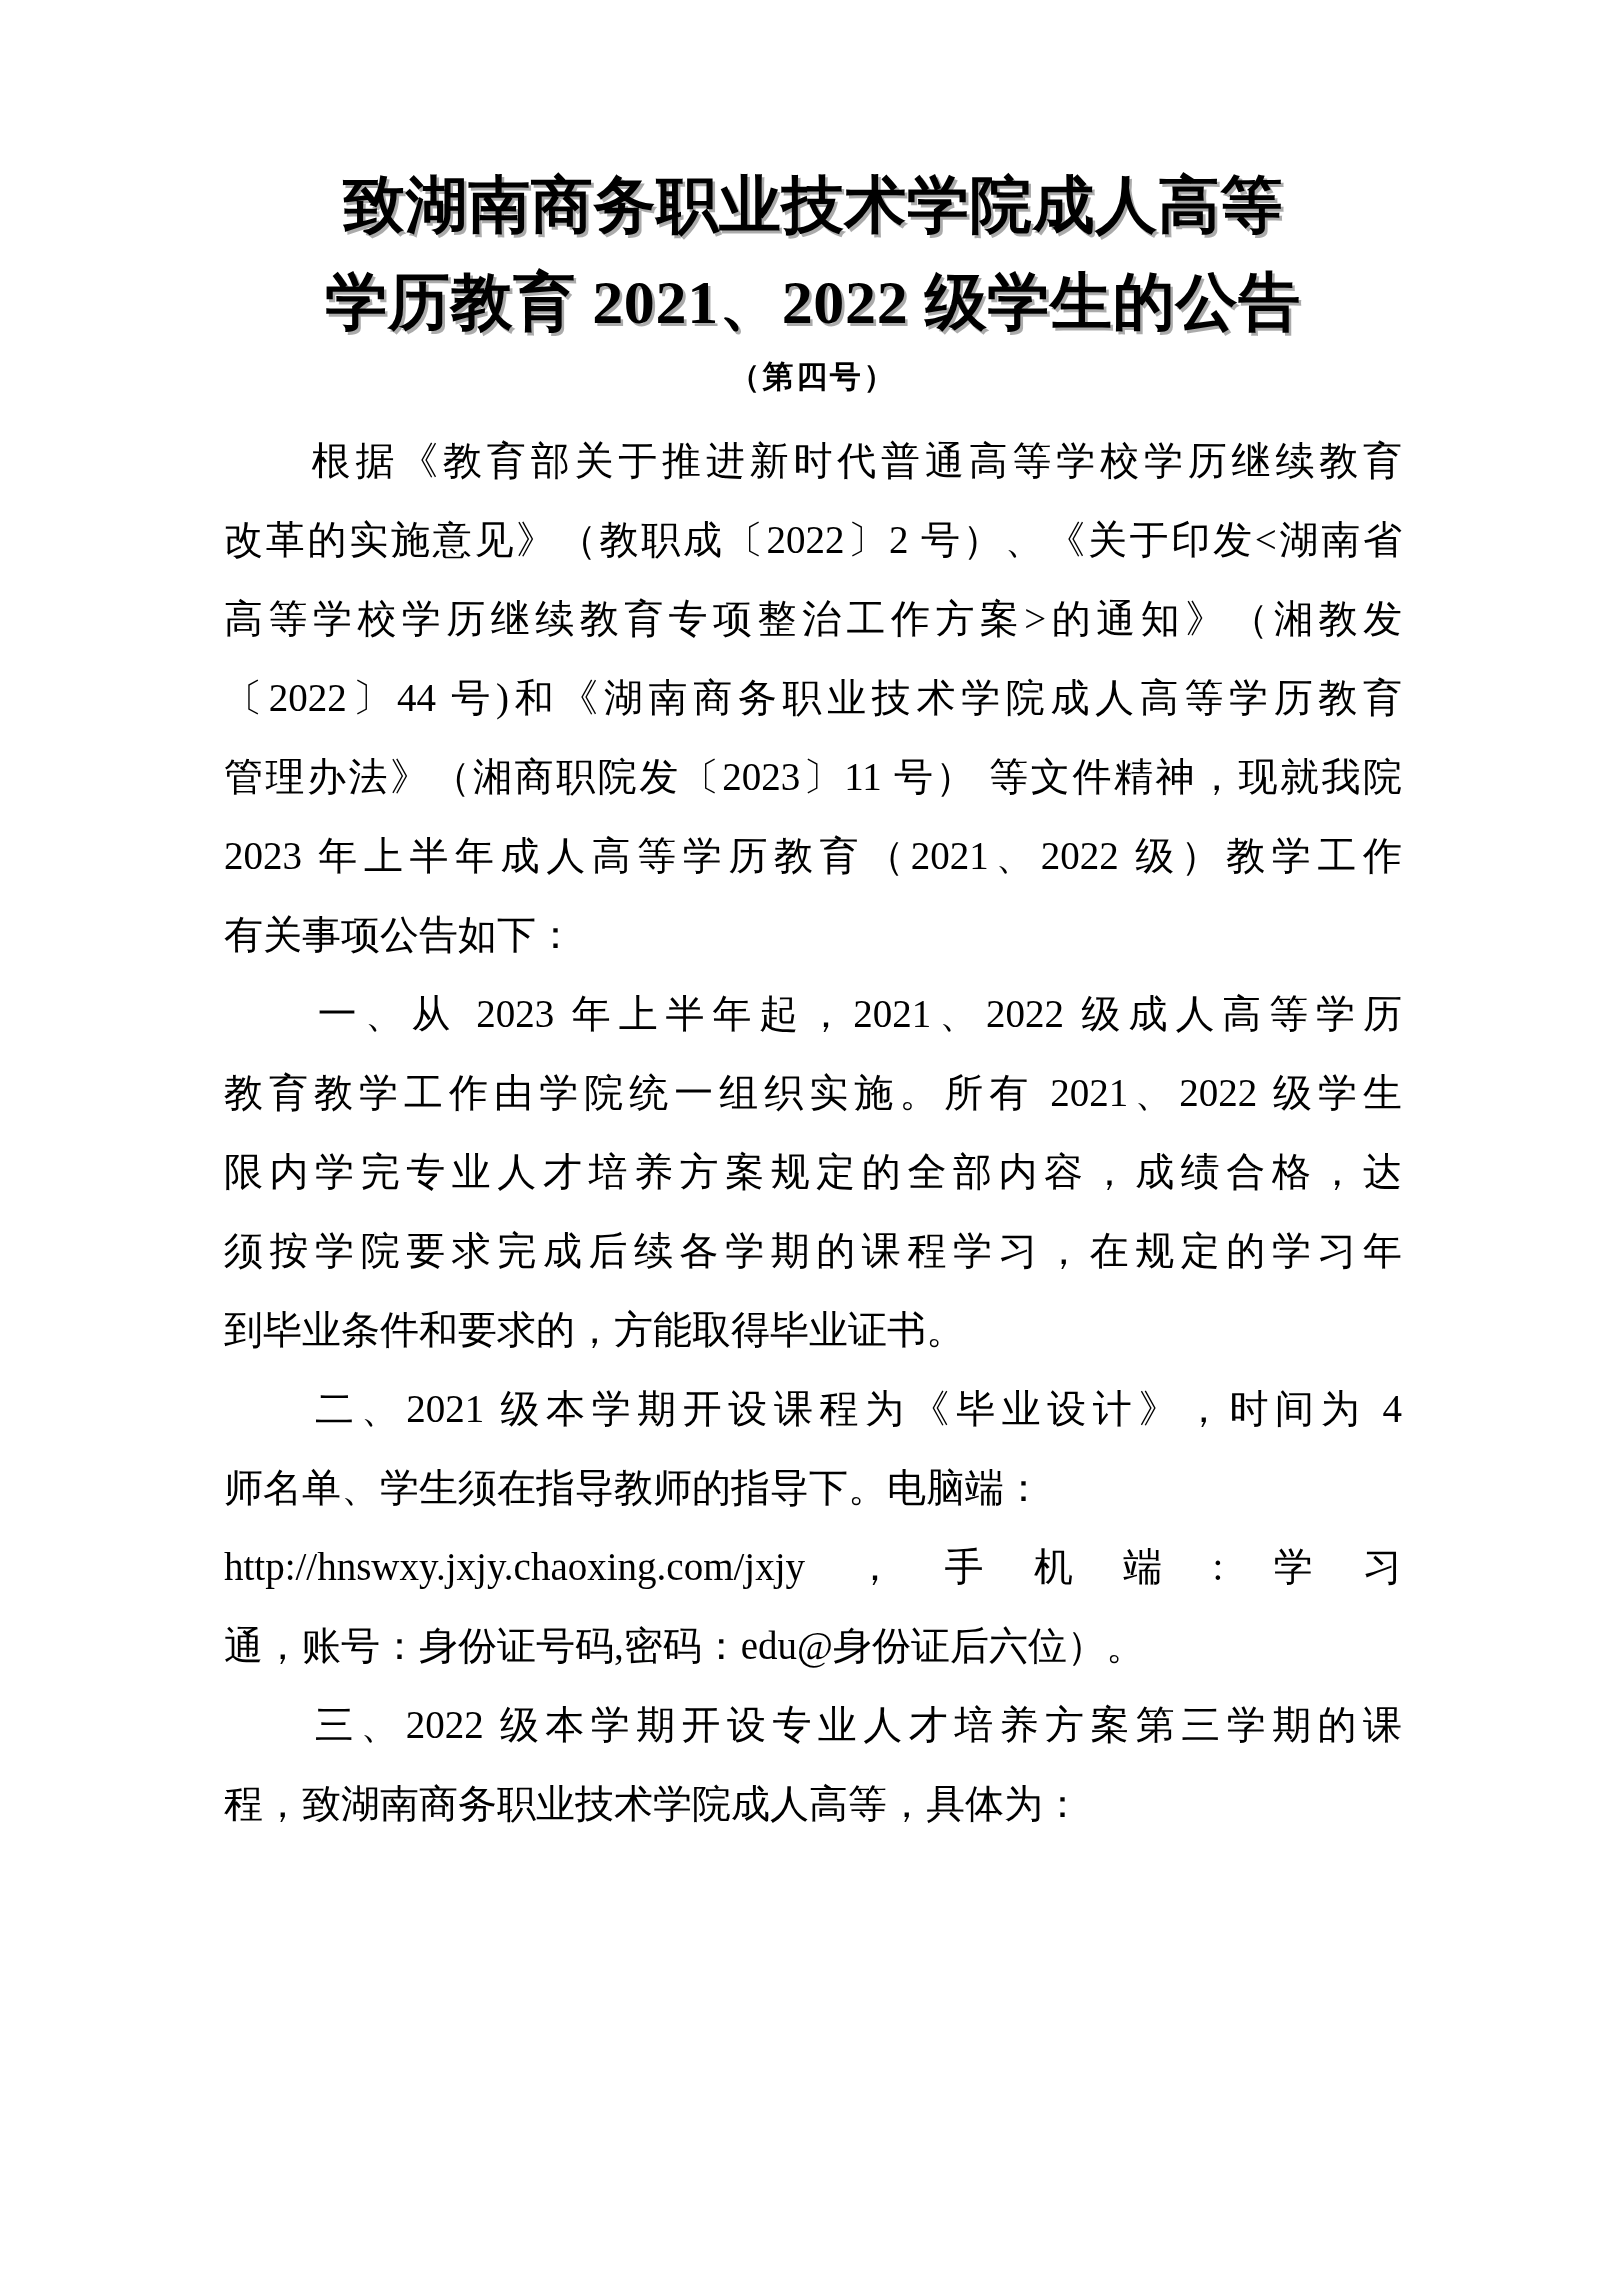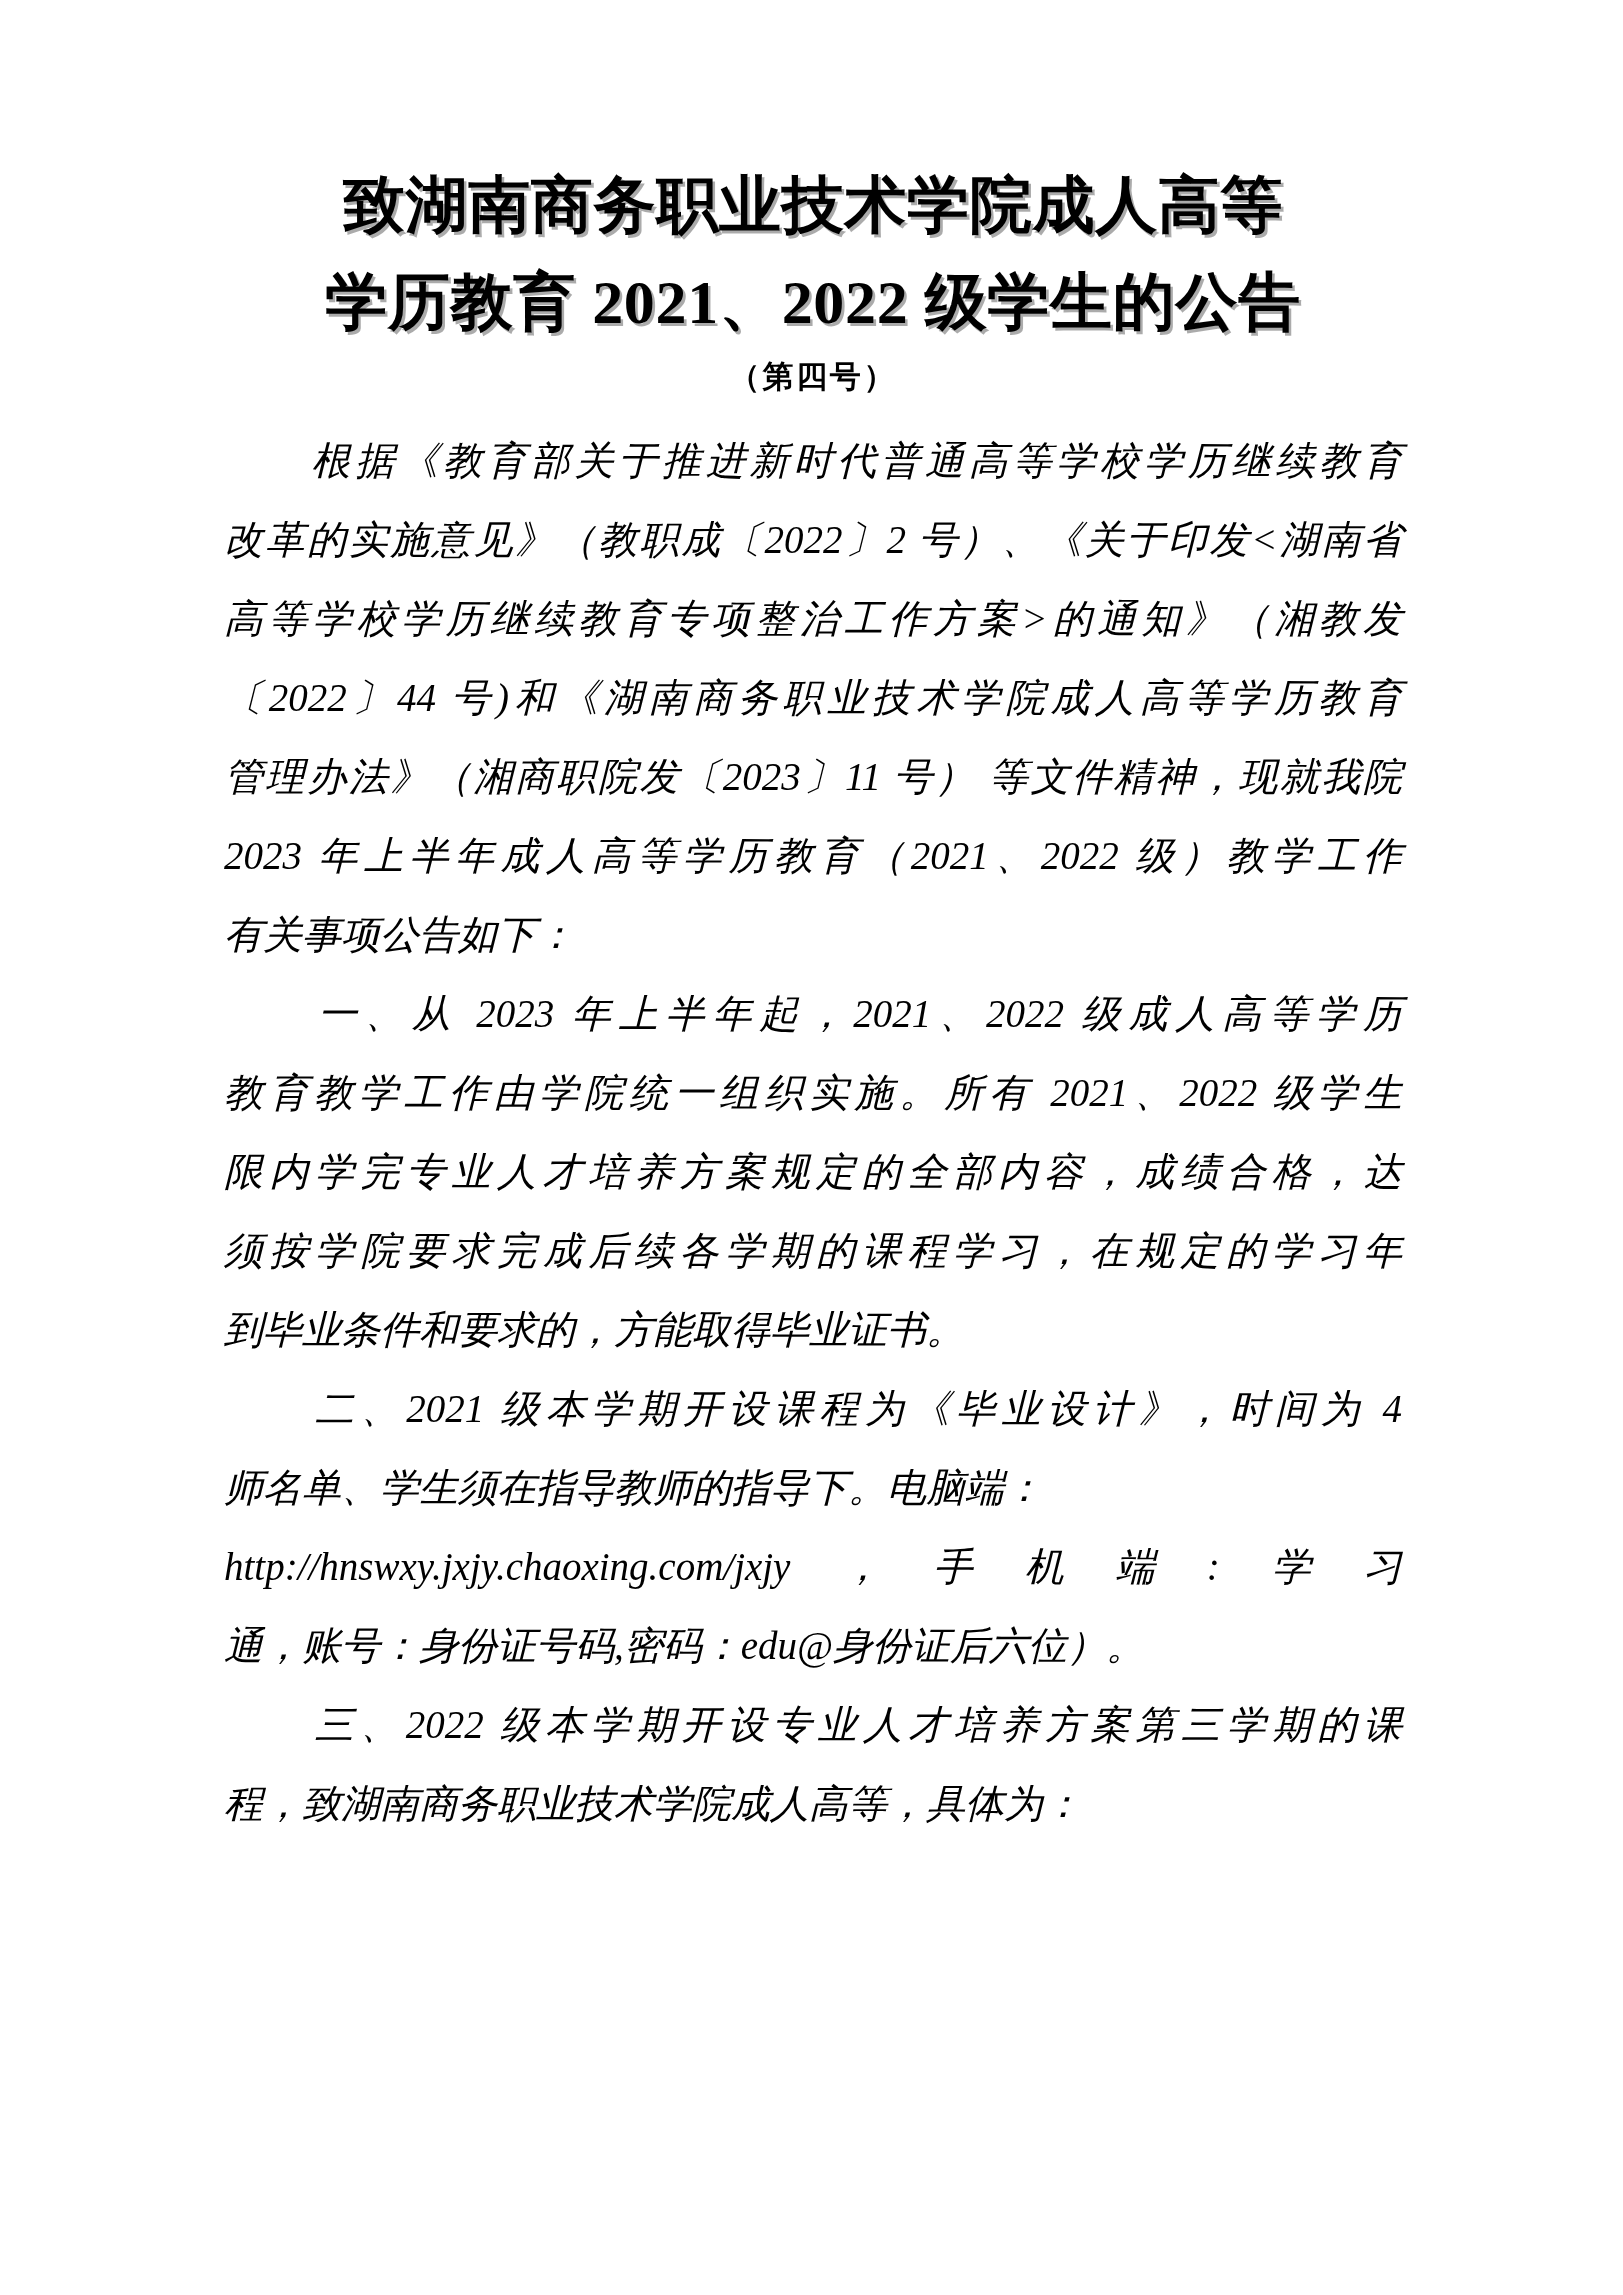--- a/index.html
+++ b/index.html
@@ -40,21 +40,20 @@
   }
   .body-text {
     margin-top: 18.3px;
   }
   .line {
     font-size: 39px;
     line-height: 79px;
     text-align: justify;
     text-align-last: justify;
     white-space: nowrap;
-    font-style: italic;
   }
   .line.no-justify {
     text-align: center;
     text-align-last: left;
   }
 </style>
 </head>
 <body>
 
 <div class="page">

